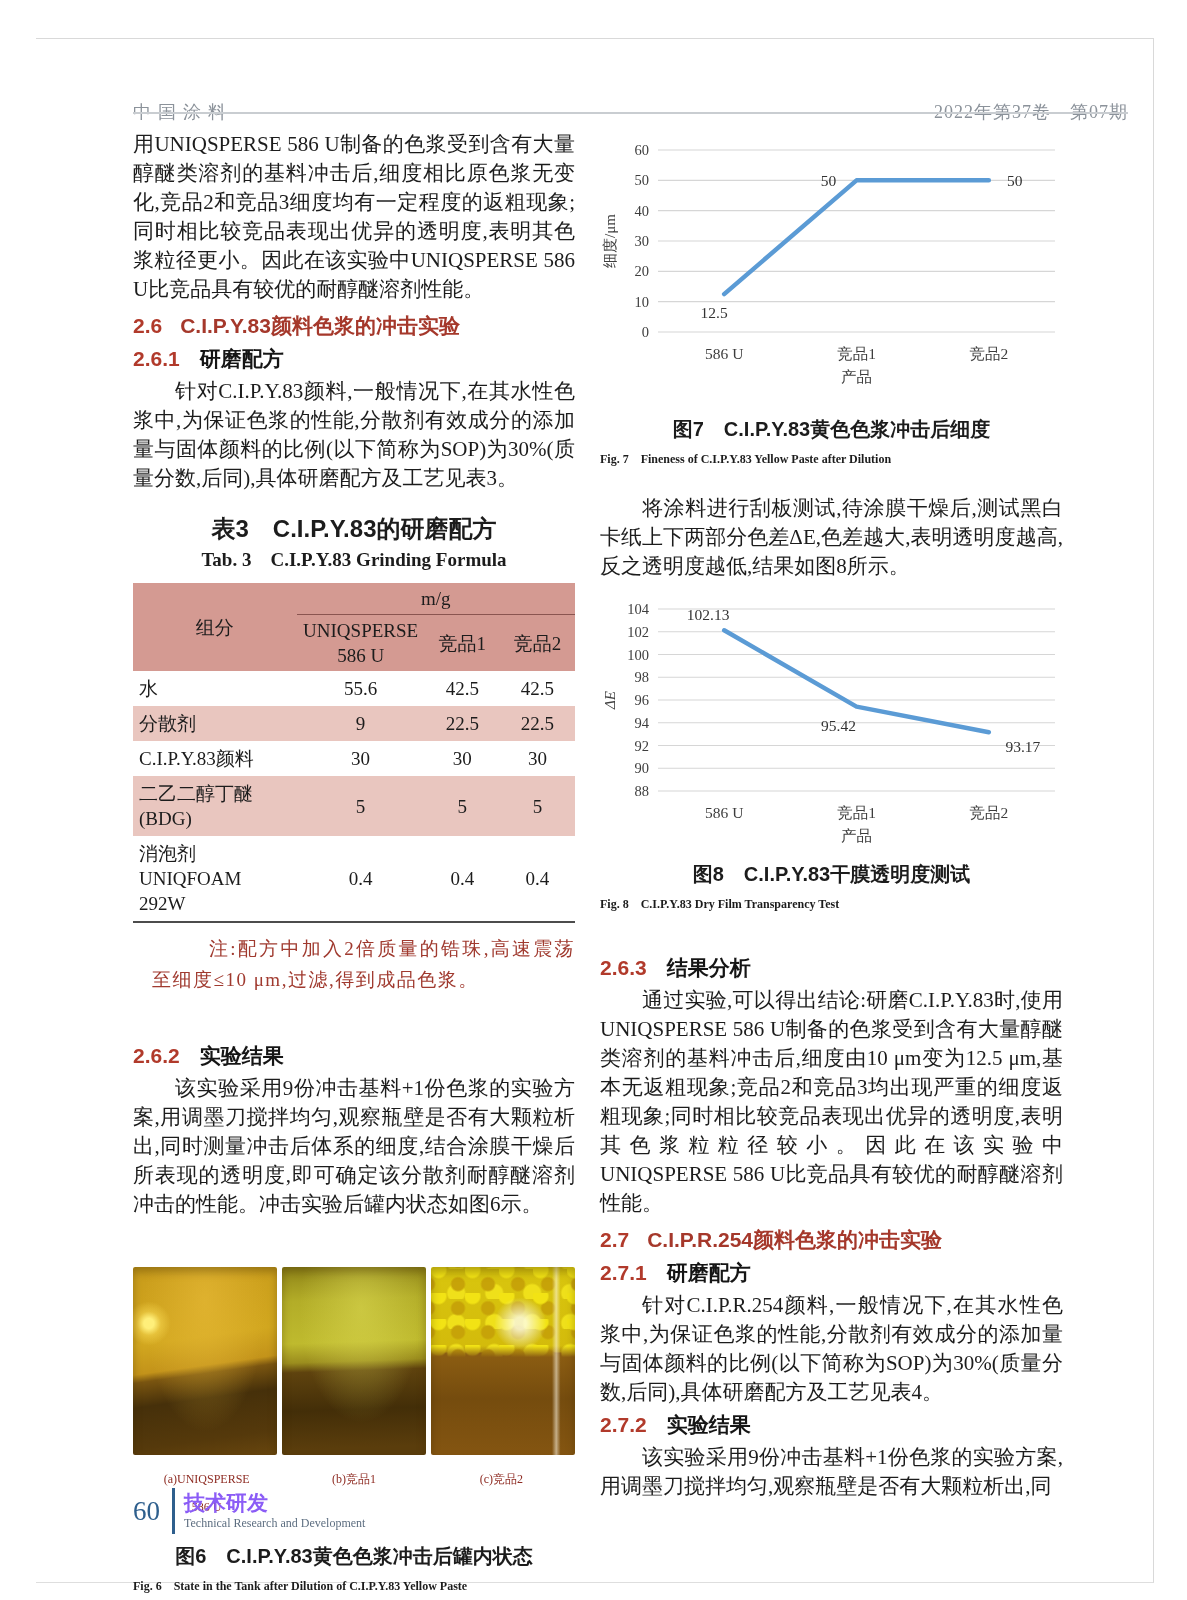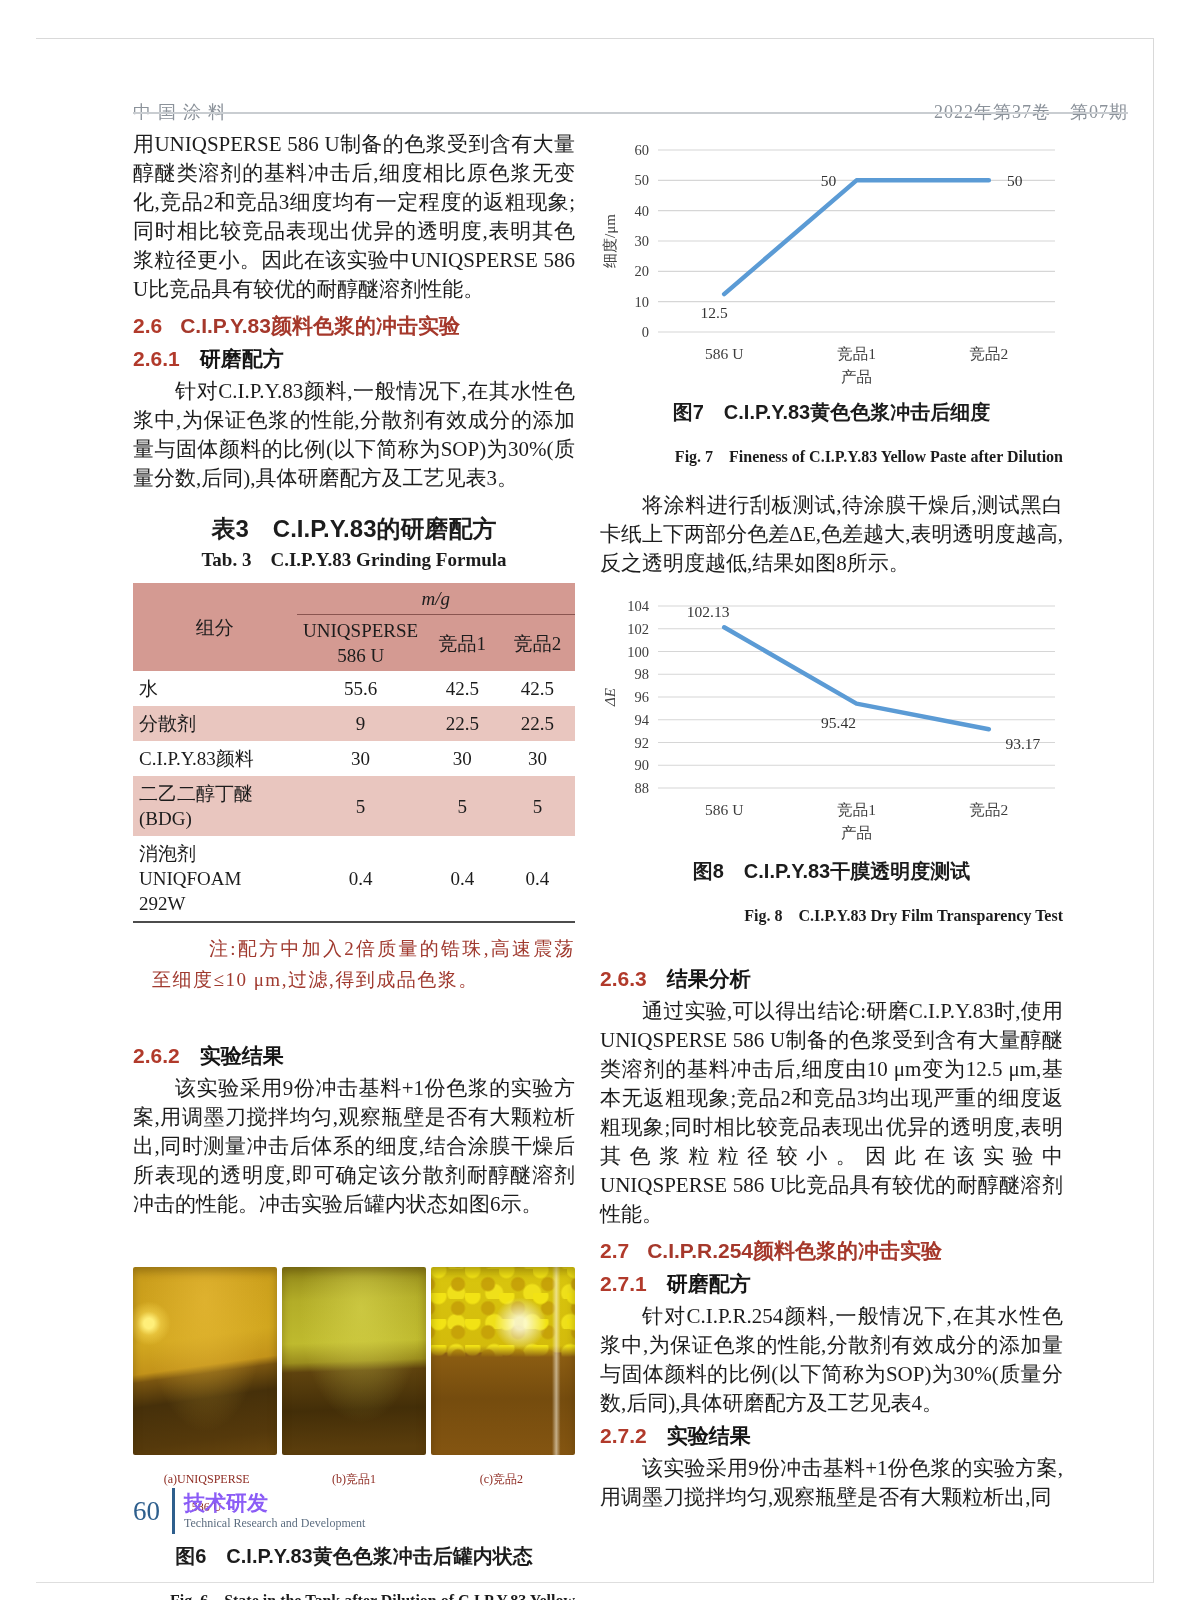--- a/index.html
+++ b/index.html
@@ -48,21 +48,21 @@
   .sub-head .hlabel{color:#151515;}
   
   .tbl-title-zh{
     text-align:center;font-weight:bold;font-size:24px;margin:20px 0 2px;
     font-family:"Liberation Sans","DejaVu Sans",sans-serif;
   }
   .tbl-title-en{text-align:center;font-weight:bold;font-size:19px;margin:2px 0 10px;}
   table.formula{width:100%;border-collapse:collapse;font-size:19px;line-height:25px;}
   table.formula thead th{background:#d49a92;font-weight:normal;padding:3px 4px;}
   th.corner{width:37%;text-align:center;}
-  th.unit-cell{border-bottom:1px solid #8a5550;font-style:italic;}
+  th.unit-cell{border-bottom:1px solid #8a5550;}
   th.prod-col{text-align:center;font-weight:normal;}
   th.prod-main{width:29%;}
   table.formula tbody th{ text-align:left;font-weight:normal;padding:5px 4px 5px 6px;}
   table.formula tbody td{text-align:center;padding:5px 4px;}
   table.formula tbody tr:nth-child(even){background:#e9c6bf;}
   table.formula tbody{border-bottom:2px solid #4c4c4c;}
   .pre{white-space:pre-line;}
   .tbl-note{
     color:#a03a2f;font-size:19px;line-height:31px;text-align:justify;
     margin:10px 0 0;padding-left:1em;text-indent:3em;letter-spacing:1.5px;
@@ -84,21 +84,21 @@
     radial-gradient(circle at 22% 12%, #f2e314 0 7px, rgba(242,227,20,0) 9px) 0 0/34px 26px,
     radial-gradient(circle at 70% 55%, #c7a308 0 6px, rgba(199,163,8,0) 8px) 6px 4px/30px 24px,
     radial-gradient(circle at 40% 80%, #efe01a 0 8px, rgba(239,224,26,0) 10px) 10px 2px/38px 30px,
     linear-gradient(180deg,#d9c60e 0%,#d3ba0b 45%,#8a5c12 46%);}
   .jar-caps{display:flex;margin-top:10px;color:#8e2b22;font-size:12px;}
   .jar-caps span{flex:1;text-align:center;line-height:28px;}
   .fig-cap-zh{
     text-align:center;font-weight:bold;font-size:20px;margin:22px 0 2px;
     font-family:"Liberation Sans","DejaVu Sans",sans-serif;
   }
-  .fig-cap-en{text-align:right;font-weight:bold;font-size:16px;margin:16px 0 0;line-height:29px;}
+  .fig-cap-en{text-align:left;font-weight:bold;font-size:12px;margin:2px 0 0;line-height:29px;}
   
   svg.chart{display:block;width:463px;height:250px;margin-top:8px;}
   svg.chart text{font-family:"Liberation Serif","DejaVu Serif",serif;}
   
   .page-footer{
     position:absolute;top:1488px;left:133px;display:flex;align-items:center;
   }
   .pagenum{color:#2e5f8d;font-size:27px;margin-right:12px;}
   .vbar{width:3px;height:46px;background:#2e5f8d;margin-right:9px;}
   .f-zh{
@@ -225,21 +225,21 @@
         <polyline points="124.16666666666667,156.08333333333331 256.5,42.33333333333333 388.8333333333333,42.33333333333333" fill="none" stroke="#5b9bd5" stroke-width="4.5" stroke-linejoin="round" stroke-linecap="round"></polyline>
         <text x="114.16666666666667" y="180.08333333333331" text-anchor="middle" font-size="15.5" fill="#333">12.5</text>
         <text x="228.5" y="48.33333333333333" text-anchor="middle" font-size="15.5" fill="#333">50</text>
         <text x="414.8333333333333" y="48.33333333333333" text-anchor="middle" font-size="15.5" fill="#333">50</text>
         <text x="124.16666666666667" y="221" text-anchor="middle" font-size="15.5" fill="#3d3d3d">586 U</text>
         <text x="256.5" y="221" text-anchor="middle" font-size="15.5" fill="#3d3d3d">竞品1</text>
         <text x="388.8333333333333" y="221" text-anchor="middle" font-size="15.5" fill="#3d3d3d">竞品2</text>
         <text x="256.5" y="244" text-anchor="middle" font-size="15.5" fill="#3d3d3d">产品</text>
         <text transform="translate(15,103) rotate(-90)" text-anchor="middle" font-size="15" fill="#3d3d3d">细度/μm</text>
       </svg>
-    <p class="fig-cap-zh" style="margin-top:11px;">图7　C.I.P.Y.83黄色色浆冲击后细度</p>
+    <p class="fig-cap-zh" style="margin-top:28px;">图7　C.I.P.Y.83黄色色浆冲击后细度</p>
     <p class="fig-cap-en">Fig. 7　Fineness of C.I.P.Y.83 Yellow Paste after Dilution</p>
 
     <p class="body-text indent" style="margin-top:20px;">将涂料进行刮板测试,待涂膜干燥后,测试黑白卡纸上下两部分色差ΔE,色差越大,表明透明度越高,反之透明度越低,结果如图8所示。</p>
 
     <svg class="chart" viewBox="0 0 463 250" style="margin-top:16px;">
         <line x1="58" y1="194" x2="455" y2="194" stroke="#d6d6d6" stroke-width="1.2"></line>
         <text x="49" y="199" text-anchor="end" font-size="14.5" fill="#3d3d3d">88</text>
         <line x1="58" y1="171.25" x2="455" y2="171.25" stroke="#d6d6d6" stroke-width="1.2"></line>
         <text x="49" y="176.25" text-anchor="end" font-size="14.5" fill="#3d3d3d">90</text>
         <line x1="58" y1="148.5" x2="455" y2="148.5" stroke="#d6d6d6" stroke-width="1.2"></line>

